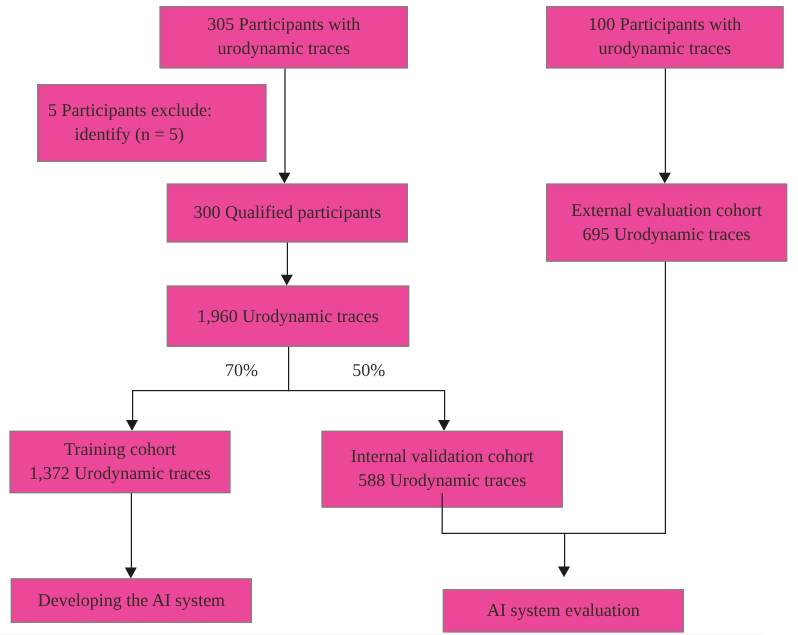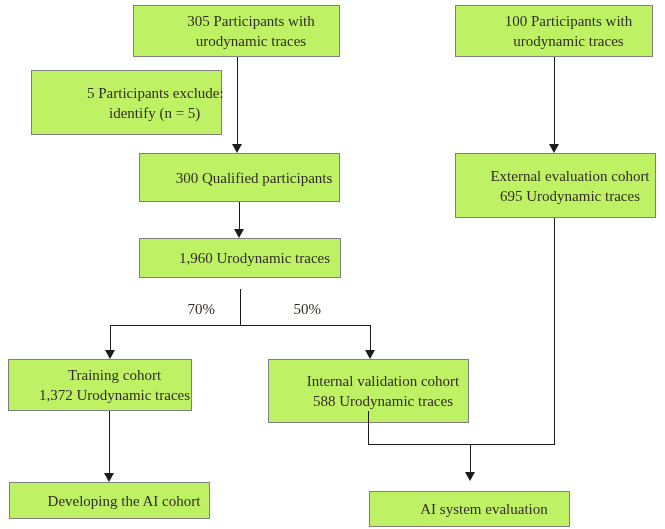--- a/index.html
+++ b/index.html
@@ -15,31 +15,30 @@
     background:var(--bg);
     font-family:"Liberation Serif", serif;
     color:var(--text);
     overflow:hidden;
     margin:0 auto;
   }
   .box{
     position:absolute;
     box-sizing:border-box;
     border:1px solid var(--box-border);
-    background:#bef264;
+    background:#ec4899;
     display:flex;
     flex-direction:column;
     justify-content:center;
     text-align:center;
     font-size:15px;
     line-height:20px;
-    padding-left:29px;
   }
   .box.left-align{text-align:left;align-items:flex-start;}
-  .box.left-align .bl{width:100%;box-sizing:border-box;margin-left:18px;}
+  .box.left-align .bl{width:100%;box-sizing:border-box;}
   .vline{position:absolute;width:1px;background:var(--line);}
   .hline{position:absolute;height:1px;background:var(--line);}
   .arrow-down{
     position:absolute;
     width:0;height:0;
     border-left:5px solid transparent;
     border-right:5px solid transparent;
     border-top:9px solid var(--line);
   }
   .pct{
@@ -70,36 +69,36 @@
 
   <div class="box" style="left:139px;top:153px;width:201px;height:49px">
     <div class="bl">300 Qualified participants</div>
   </div>
 
   <div class="box" style="left:455px;top:153px;width:201px;height:65px">
     <div class="bl">External evaluation cohort</div>
     <div class="bl">695 Urodynamic traces</div>
   </div>
 
-  <div class="box" style="left:139px;top:238px;width:202px;height:40px">
+  <div class="box" style="left:139px;top:238px;width:202px;height:51px">
     <div class="bl">1,960 Urodynamic traces</div>
   </div>
 
   <div class="box" style="left:8px;top:359px;width:184px;height:52px">
     <div class="bl">Training cohort</div>
     <div class="bl">1,372 Urodynamic traces</div>
   </div>
 
   <div class="box" style="left:268px;top:359px;width:201px;height:64px">
     <div class="bl">Internal validation cohort</div>
     <div class="bl">588 Urodynamic traces</div>
   </div>
 
   <div class="box" style="left:9px;top:482px;width:201px;height:37px">
-    <div class="bl">Developing the AI cohort</div>
+    <div class="bl">Developing the AI system</div>
   </div>
 
   <div class="box" style="left:369px;top:491px;width:201px;height:36px">
     <div class="bl">AI system evaluation</div>
   </div>
 
   <div class="vline" style="left:237px;top:57px;height:88px"></div>
   <div class="arrow-down" style="left:232px;top:144px"></div>
 
   <div class="vline" style="left:554px;top:57px;height:88px"></div>

